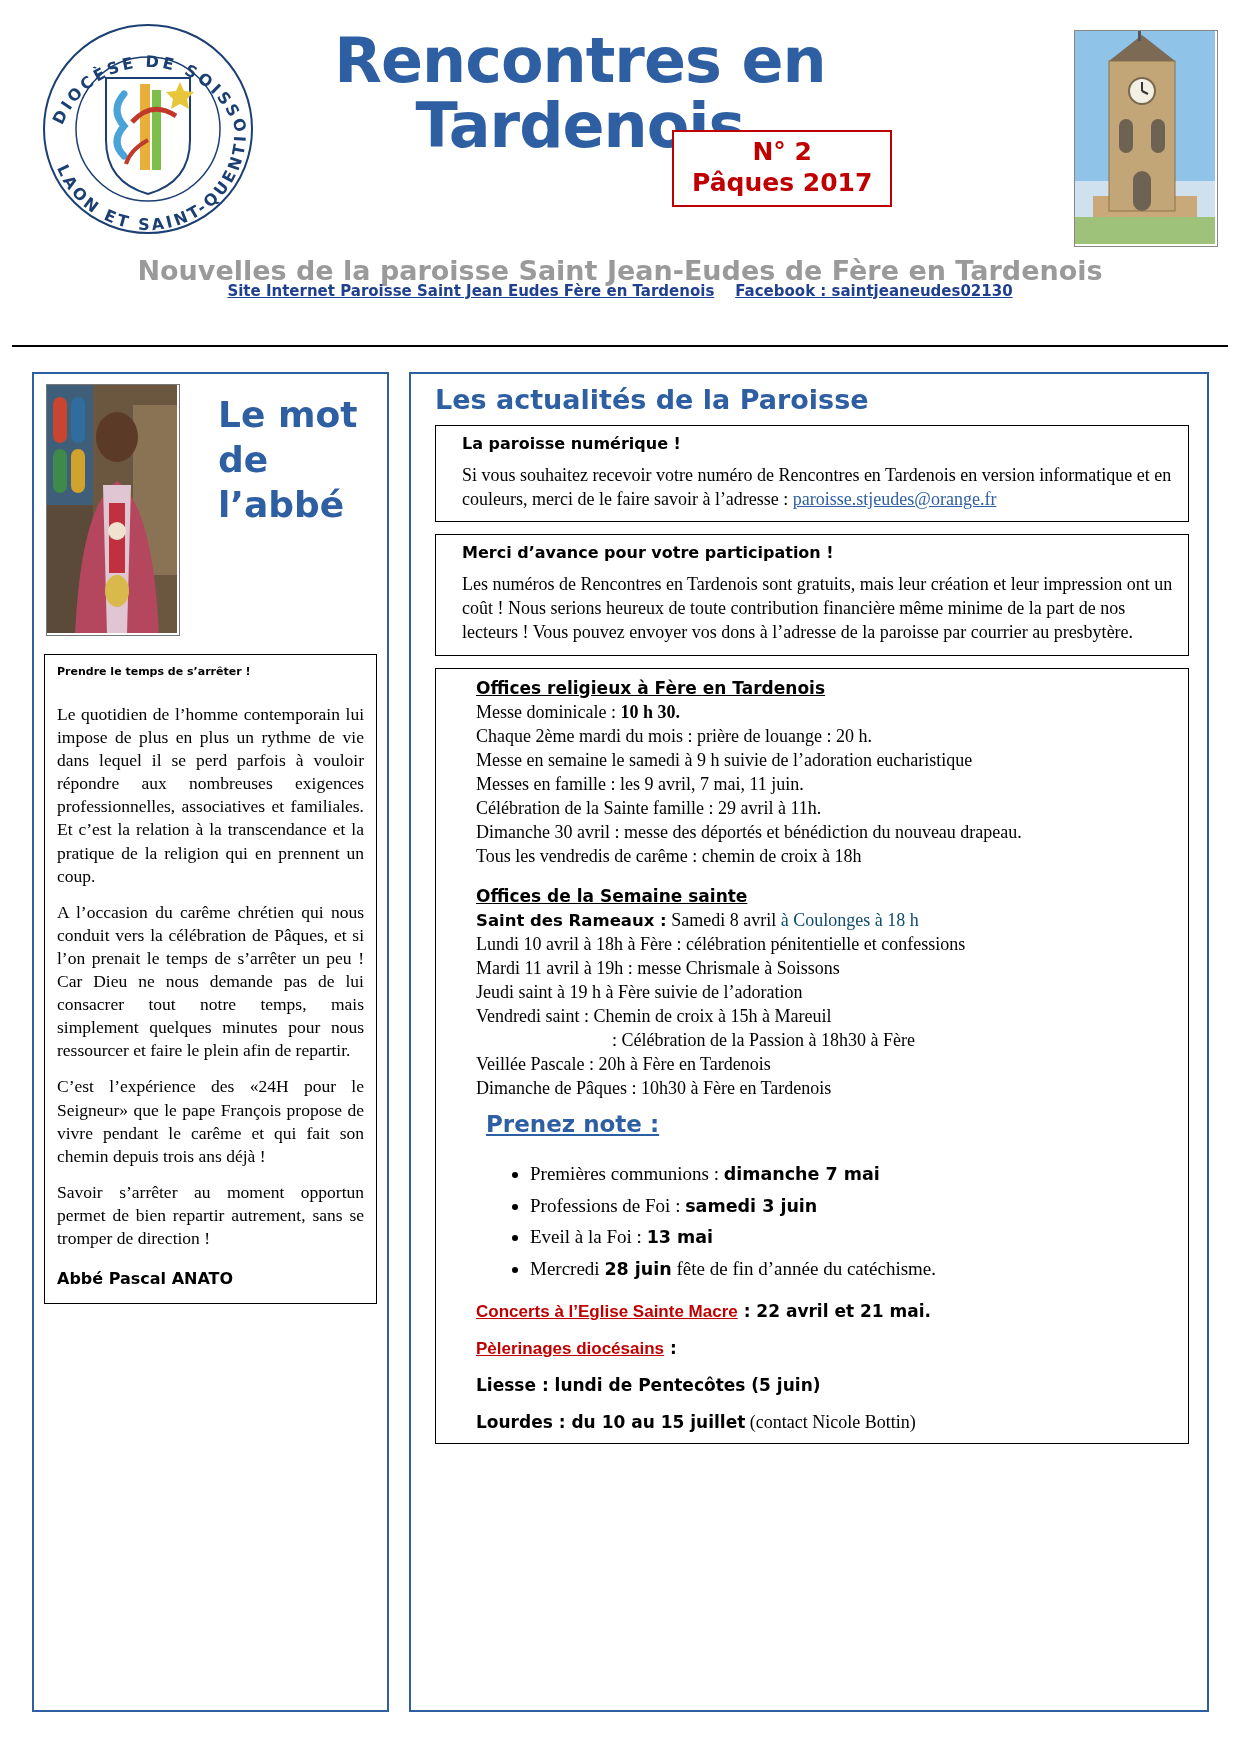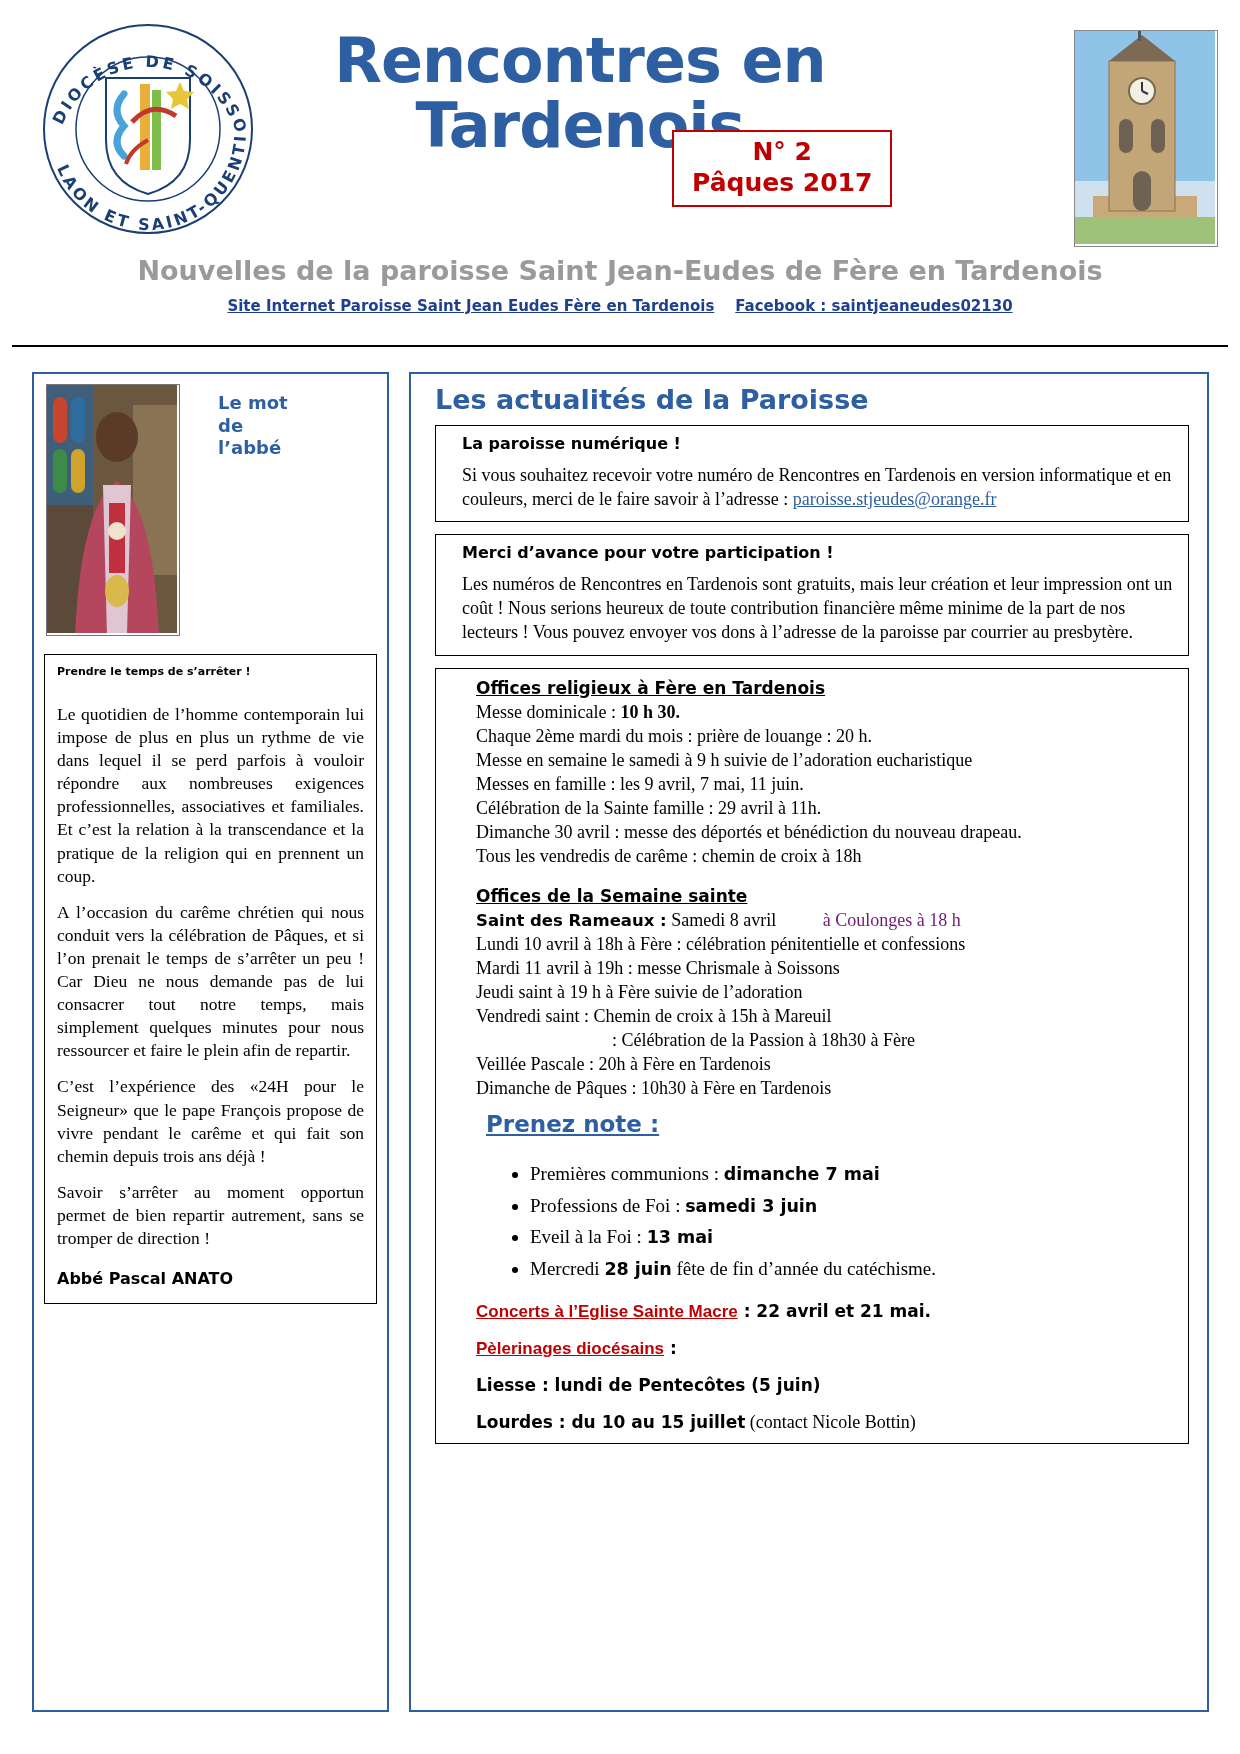--- a/index.html
+++ b/index.html
@@ -76,21 +76,21 @@
     text-align: center;
     font-family: "DejaVu Sans", sans-serif;
     font-weight: bold;
     font-size: 27px;
     color: #9A9A9A;
   }
   .weblinks {
     position: absolute;
     left: 0;
     right: 0;
-    top: 297px;
+    top: 282px;
     text-align: center;
     font-family: "DejaVu Sans", sans-serif;
     font-weight: bold;
     font-size: 15px;
     color: #1F3F8F;
   }
   .weblinks .u { text-decoration: underline; }
   .rule {
     position: absolute;
     left: 12px;
@@ -134,21 +134,21 @@
   .priest-photo {
     width: 132px;
     height: 250px;
     border: 1px solid #777;
     overflow: hidden;
     position: relative;
   }
   .mot-title {
     font-family: "DejaVu Sans", sans-serif;
     font-weight: bold;
-    font-size: 18px;
+    font-size: 36px;
     color: #2E5FA3;
     margin-left: 38px;
     margin-top: 8px;
     line-height: 1.25;
   }
   .left-box {
     margin: 14px 10px 0 10px;
     border: 1px solid #000;
     padding: 10px 12px 14px 12px;
   }
@@ -209,21 +209,21 @@
   .section .shead {
     font-family: "DejaVu Sans", sans-serif;
     font-weight: bold;
     font-size: 17px;
     text-decoration: underline;
     display: block;
     margin-bottom: 2px;
   }
   .b { font-weight: bold; }
   .bs { font-family: "DejaVu Sans", sans-serif; font-weight: bold; font-size: 16.5px; }
-  .red { color: #701a75; margin-left: 42px; }
+  .red { color: #0c4a6e; }
   .indent-right { display: block; padding-left: 172px; }
   .indent-right2 { display: block; padding-left: 136px; }
   .prenez {
     font-family: "DejaVu Sans", sans-serif;
     font-weight: bold;
     font-size: 23px;
     color: #2E5FA3;
     text-decoration: underline;
     margin: 10px 0 22px 24px;
   }

